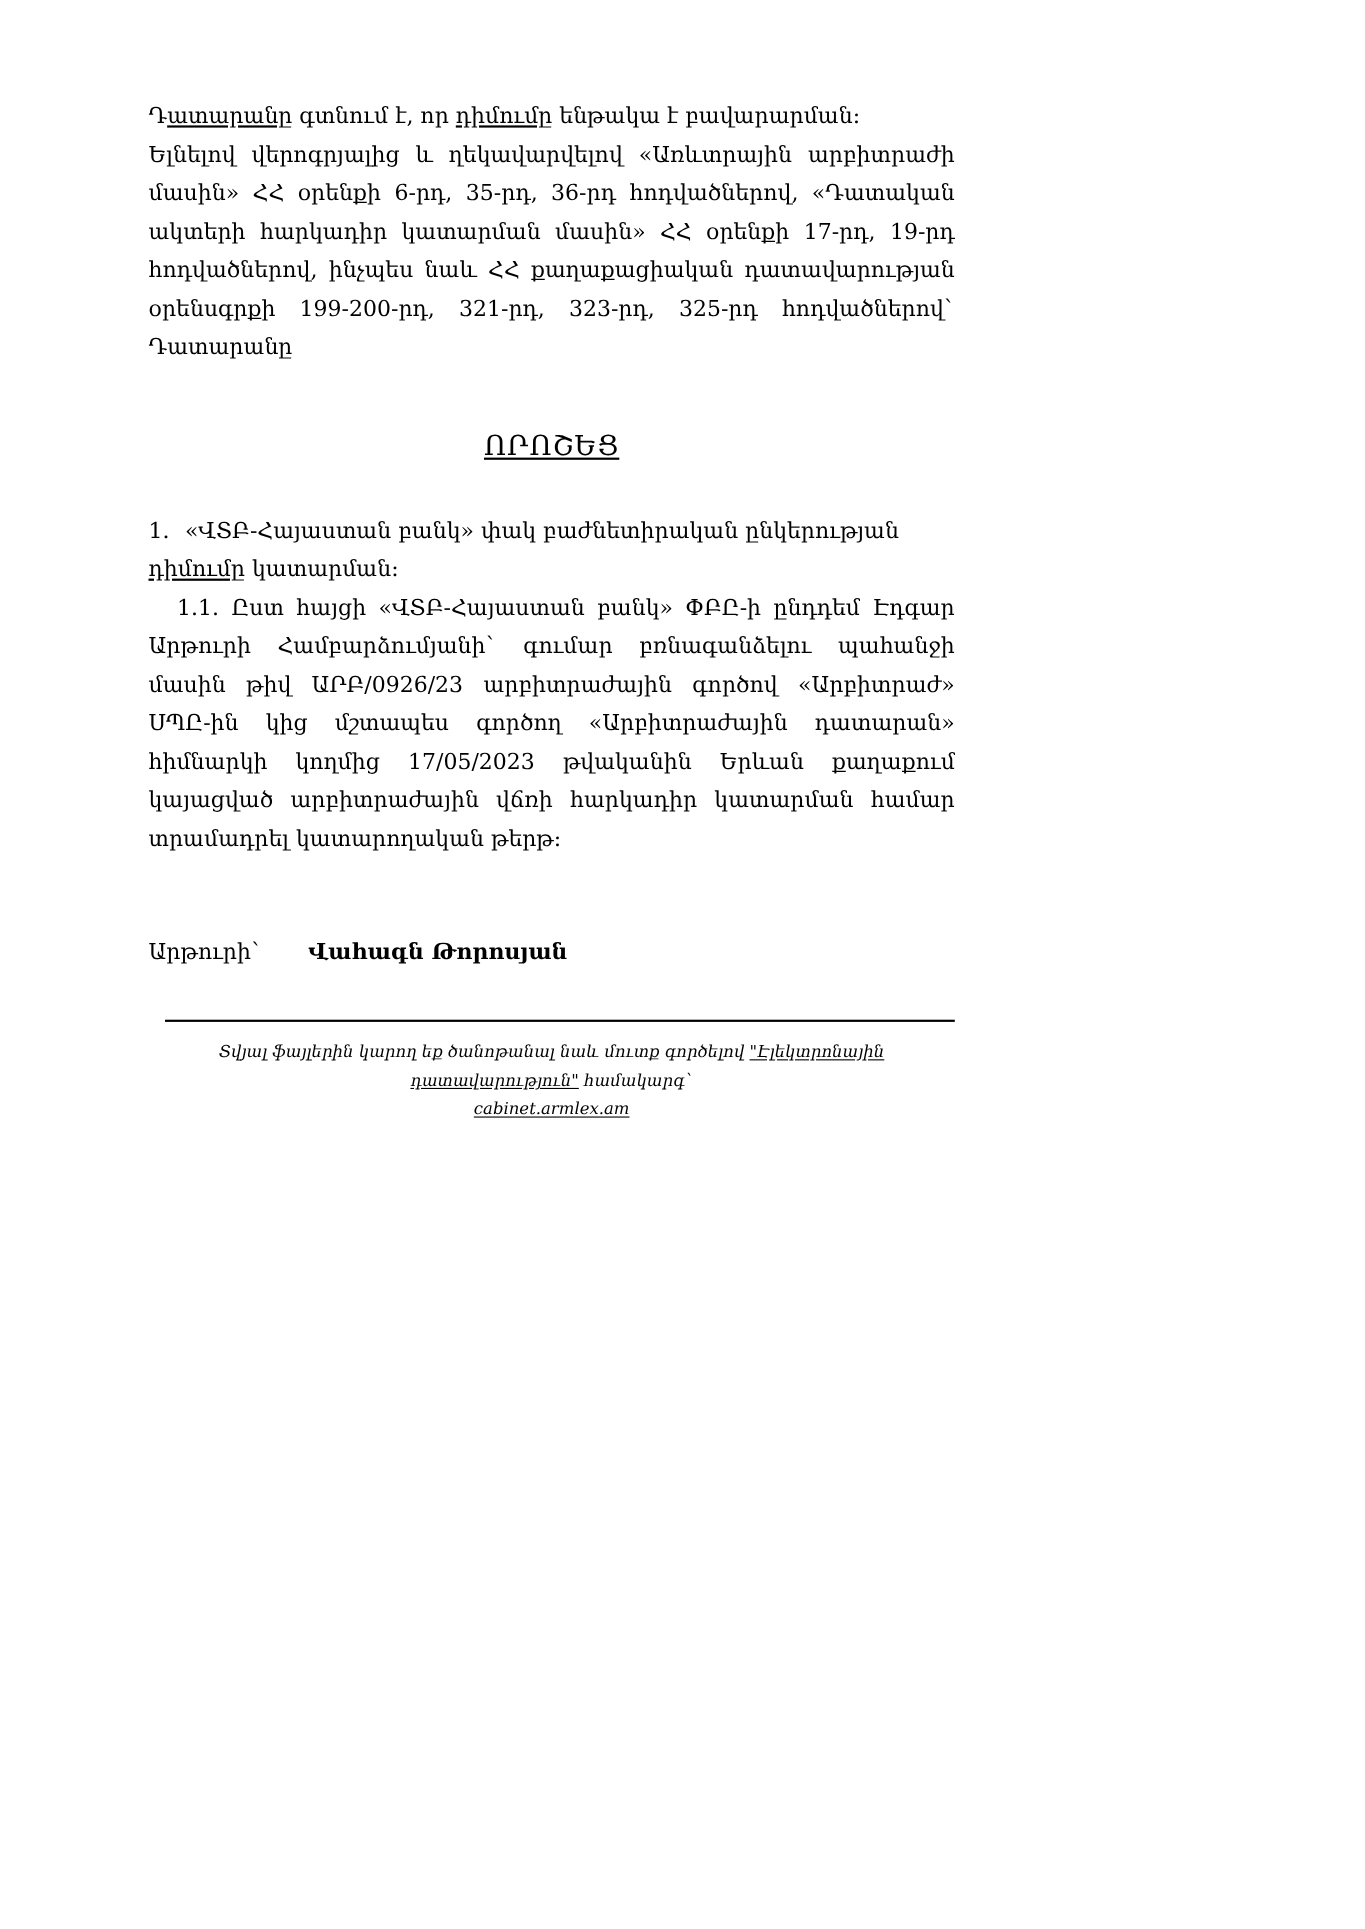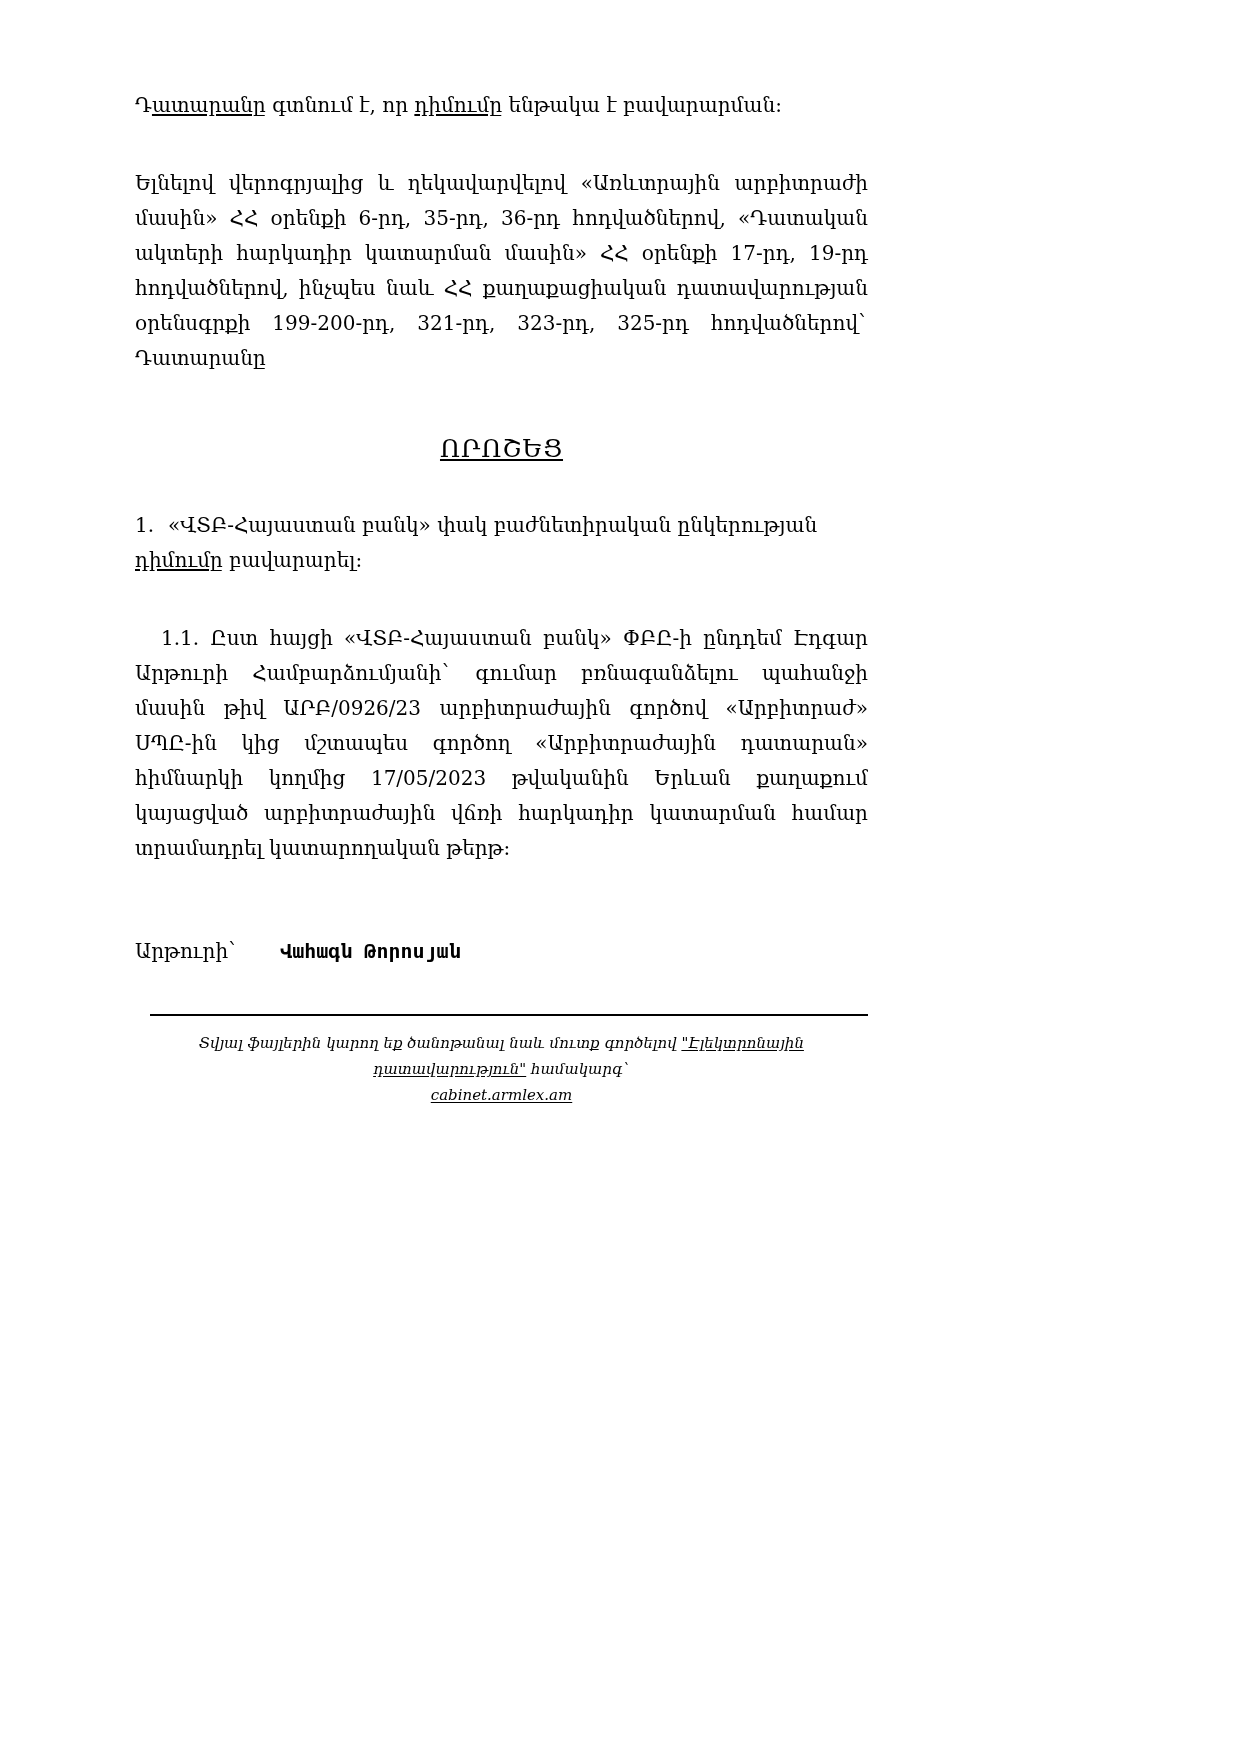--- a/index.html
+++ b/index.html
@@ -12,33 +12,33 @@
     padding: 88px 136px 0 135px;
     color: #000000;
     font-family: "DejaVu Serif", "DejaVu Sans", serif;
     font-size: 20px;
     line-height: 35px;
     overflow: hidden;
   }
   p { margin: 0; }
   .u { text-decoration: underline; text-underline-offset: 2px; }
   .body-text { font-size: 20px; line-height: 35px; }
-  .justify { text-align: justify; margin-top: 43px; }
+  .justify { text-align: justify; }
   .decision-heading {
     text-align: center;
     font-size: 25px;
     letter-spacing: 1px;
     margin: 55px 0 42px 0;
     line-height: 35px;
     text-decoration: underline;
   }
   .item-num { display: inline-block; margin-right: 14px; }
   .indented { text-indent: 26px; }
   .signature { margin-top: 68px; }
-  .judge-name { font-weight: bold; margin-left: 42px; font-family: Liberation Mono, monospace; }
+  .judge-name { font-weight: bold; margin-left: 42px; }
   .separator {
     margin-top: 44px;
     margin-left: 15px;
     border-top: 2px solid #000000;
     height: 0;
   }
   .footer-line {
     font-style: italic;
     text-align: center;
     font-size: 15px;
@@ -50,21 +50,21 @@
 <body>
 
 <div class="page">
 
   <p class="body-text"><span>Դ</span><span class="u">ատարանը</span><span> գտնում է, որ </span><span class="u">դիմումը</span><span> ենթակա է բավարարման:</span></p>
 
   <p class="body-text justify"><span>Ելնելով վերոգրյալից և ղեկավարվելով «Առևտրային արբիտրաժի մասին» ՀՀ օրենքի 6-րդ, 35-րդ, 36-րդ հոդվածներով, «Դատական ակտերի հարկադիր կատարման մասին» ՀՀ օրենքի 17-րդ, 19-րդ հոդվածներով, ինչպես նաև ՀՀ քաղաքացիական դատավարության օրենսգրքի 199-200-րդ, 321-րդ, 323-րդ, 325-րդ հոդվածներով` Դատարան</span><span class="u">ը</span></p>
 
   <p class="decision-heading">ՈՐՈՇԵՑ</p>
 
-  <p class="body-text"><span class="item-num">1.</span><span>«ՎՏԲ-Հայաստան բանկ» փակ բաժնետիրական ընկերության </span><span class="u">դիմումը</span><span> բավարարել:</span></p>
+  <p class="body-text"><span class="item-num">1.</span><span>«ՎՏԲ-Հայաստան բանկ» փակ բաժնետիրական ընկերության </span><span class="u">դիմումը</span><span> կատարման:</span></p>
 
   <p class="body-text justify indented">1.1. Ըստ հայցի «ՎՏԲ-Հայաստան բանկ» ՓԲԸ-ի ընդդեմ Էդգար Արթուրի Համբարձումյանի` գումար բռնագանձելու պահանջի մասին թիվ ԱՐԲ/0926/23 արբիտրաժային գործով «Արբիտրաժ» ՍՊԸ-ին կից մշտապես գործող «Արբիտրաժային դատարան» հիմնարկի կողմից 17/05/2023 թվականին Երևան քաղաքում կայացված արբիտրաժային վճռի հարկադիր կատարման համար տրամադրել կատարողական թերթ:</p>
 
 
   <p class="body-text signature"><span>Արթուրի`</span><span class="judge-name">Վահագն Թորոսյան</span></p>
 
   <div class="separator"></div>
 
   <p class="footer-line footer-first"><span>Տվյալ ֆայլերին կարող եք ծանոթանալ նաև մուտք գործելով </span><span class="u">"Էլեկտրոնային դատավարություն"</span><span> համակարգ`</span></p>
 

